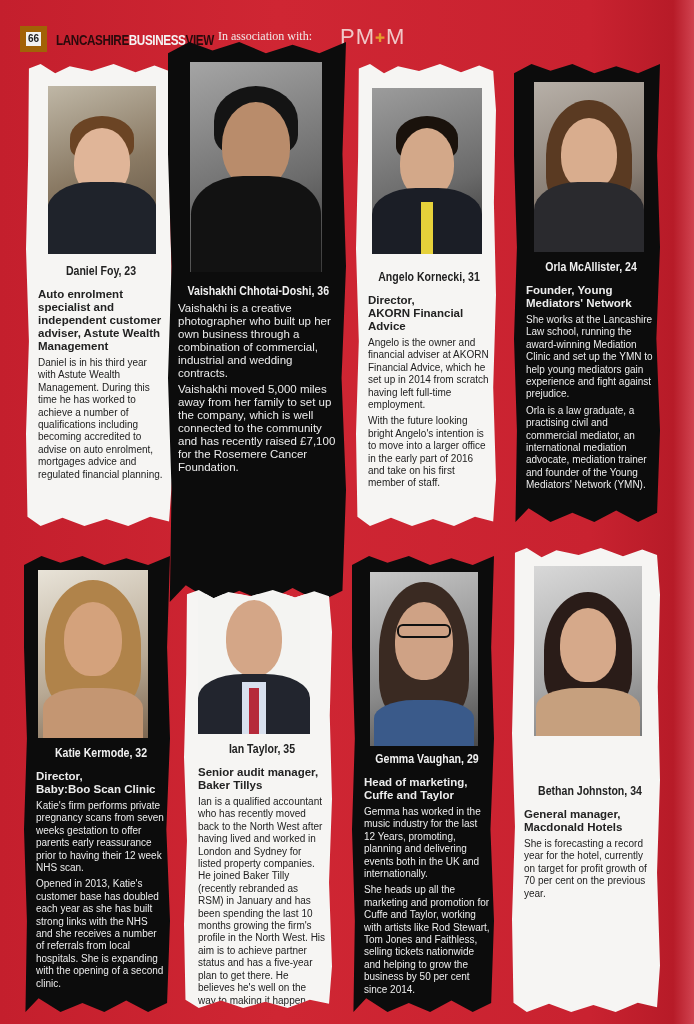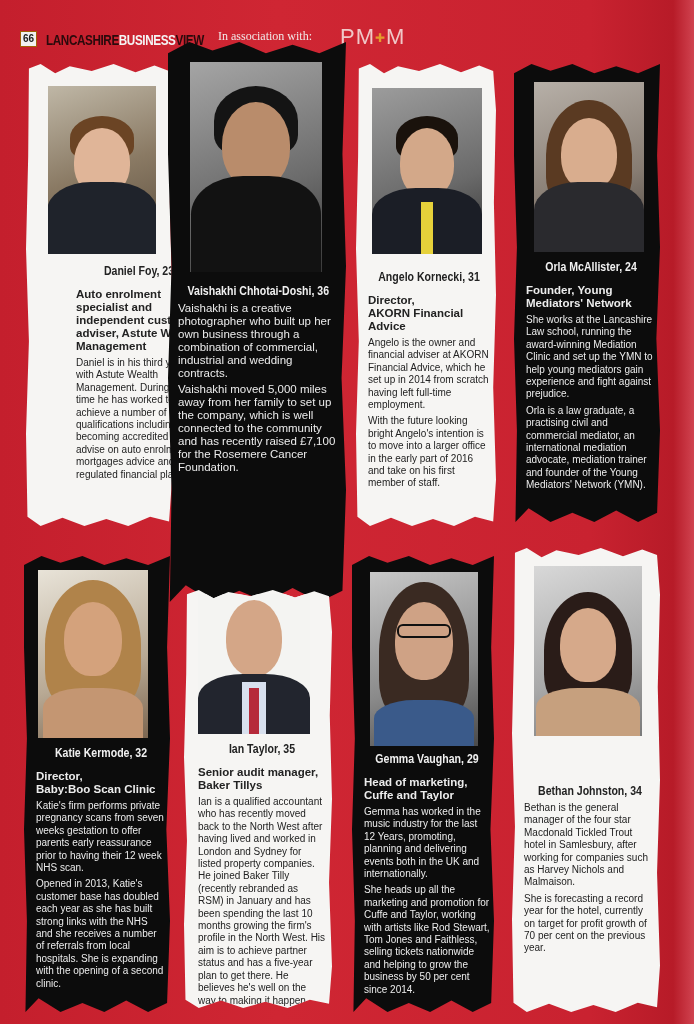--- a/index.html
+++ b/index.html
@@ -8,21 +8,21 @@
     background: #c8202e;
     background: linear-gradient(90deg, #c41f2d 0%, #cf2633 40%, #c92230 85%, #b71b28 97%, #d04350 100%);
     font-family: "Liberation Sans", sans-serif;
     position: relative;
   }
   .header {
     position:absolute; left:20px; top:30px; height:18px; display:flex; align-items:center;
   }
   .page-num {
     background:#f2f2f2; color:#222; font-size:10px; font-weight:bold; padding:1px 2px;
-    border:1px solid #a16207; line-height:12px; margin-right:9px;
+    border:6px solid #a16207; line-height:12px; margin-right:9px;
   }
   .logo { font-family:"Liberation Sans Narrow","Liberation Sans",sans-serif; font-weight:bold; font-size:15px; letter-spacing:-0.5px; transform:scaleX(0.78); transform-origin:left center; display:inline-block; white-space:nowrap; }
   .logo .l1 { color:#2a0a0c; }
   .logo .l2 { color:#f4f4f4; }
   .logo .l3 { color:#2a0a0c; }
   .assoc { position:absolute; left:218px; top:29px; font-family:"Liberation Serif", serif; font-size:12px; color:#f1e8e8; }
   .pm { position:absolute; left:340px; top:24px; font-size:22px; color:#f0c8c8; font-weight:300; letter-spacing:1px; }
   .pm .dot { color:#e39b2c; font-size:12px; vertical-align:middle; }
 
   .card {
@@ -61,21 +61,21 @@
 </div>
 <div class="assoc">In association with:</div>
 <div class="pm"><span>PM</span><span class="dot">✚</span><span>M</span></div>
 
 <div class="card white torn" style="left:26px; top:64px; width:146px; height:462px;">
   <div class="photo" style="left:22px; top:22px; width:108px; height:168px; background:linear-gradient(160deg,#bfb7a6,#8a7a64 50%,#5a4c3c);">
     <div class="hair" style="top:30px; width:64px; height:44px; background:#6b4424;"></div>
     <div class="head" style="top:42px; width:56px; height:68px; background:#e0b598;"></div>
     <div class="body" style="width:110px; height:72px; background:#1f232b;"></div>
   </div>
-  <div class="txt" style="left:12px; top:200px; width:126px;margin-left:38px;">
+  <div class="txt" style="left:12px; top:200px; width:126px;">
     <div class="name">Daniel Foy, 23</div>
     <div class="role">Auto enrolment specialist and independent customer adviser, Astute Wealth Management</div>
     <div class="bio">
       <p>Daniel is in his third year with Astute Wealth Management. During this time he has worked to achieve a number of qualifications including becoming accredited to advise on auto enrolment,  mortgages advice and regulated financial planning.</p>
     </div>
   </div>
 </div>
 
 <div class="card black torn big" style="left:168px; top:42px; width:178px; height:560px;">
   <div class="photo" style="left:22px; top:20px; width:132px; height:210px; background:linear-gradient(160deg,#a5a5a5,#6c6c6c 60%,#3a3a3a);">
@@ -187,18 +187,21 @@
 </div>
 
 <div class="card white torn" style="left:512px; top:548px; width:148px; height:464px;">
   <div class="photo" style="left:22px; top:18px; width:108px; height:170px; background:linear-gradient(160deg,#d8d8d8,#a8a8a8 60%,#7a7a7a);">
     <div class="hair" style="top:26px; width:88px; height:118px; background:#2a1c18;"></div>
     <div class="head" style="top:42px; width:56px; height:74px; background:#d6a98a;"></div>
     <div class="body" style="width:104px; height:48px; background:#c6a07e;"></div>
   </div>
   <div class="txt" style="left:12px; top:196px; width:132px;margin-top:40px;">
     <div class="name">Bethan Johnston, 34</div>
-    <div class="bio">
-      <p>Bethan is the general manager of the four star Macdonald Tickled Trout hotel in Samlesbury, after working for companies such as Harvey Nichols and Malmaison.</p>
+    <div class="role">
+      <div>General manager,</div>
+      <div>Macdonald Hotels</div>
+    </div>
+    <div class="bio">
       <p>She is forecasting a record year for the hotel, currently on target for profit growth of 70 per cent on the previous year.</p>
     </div>
   </div>
 </div>
 
 </body></html>

